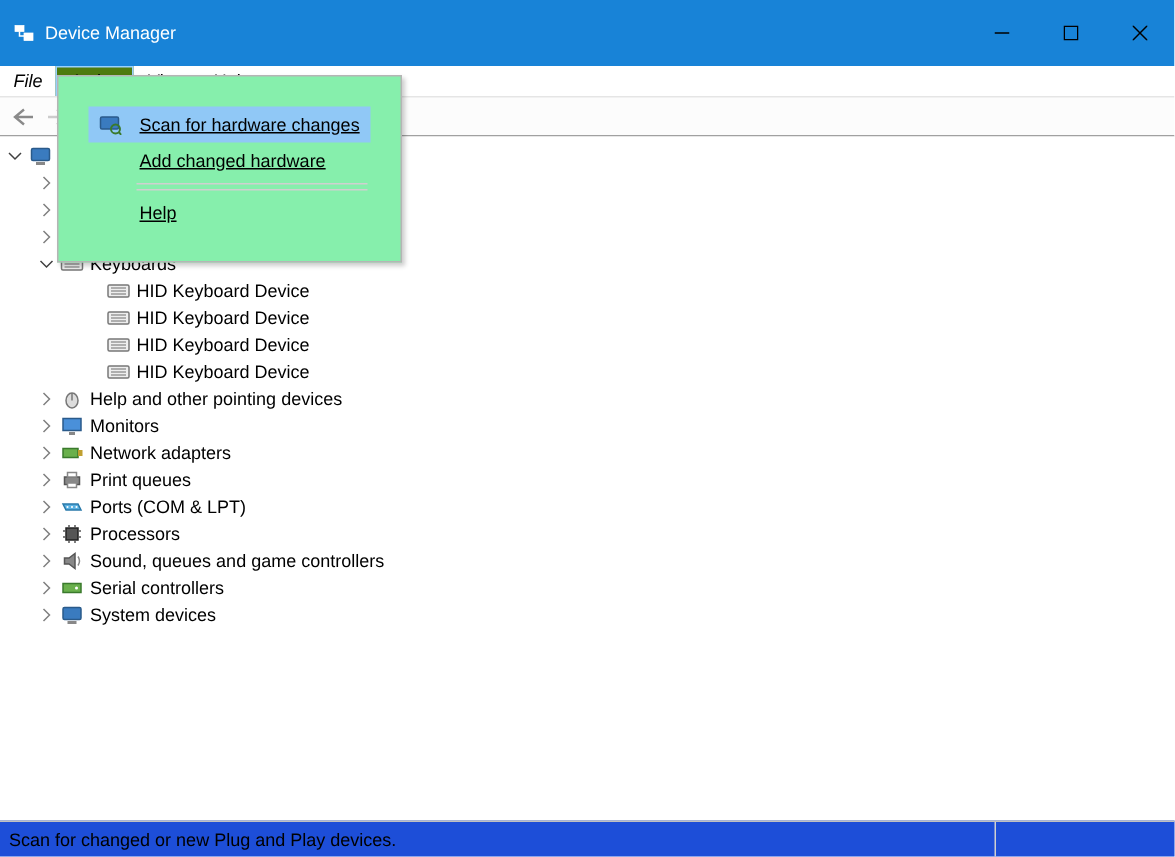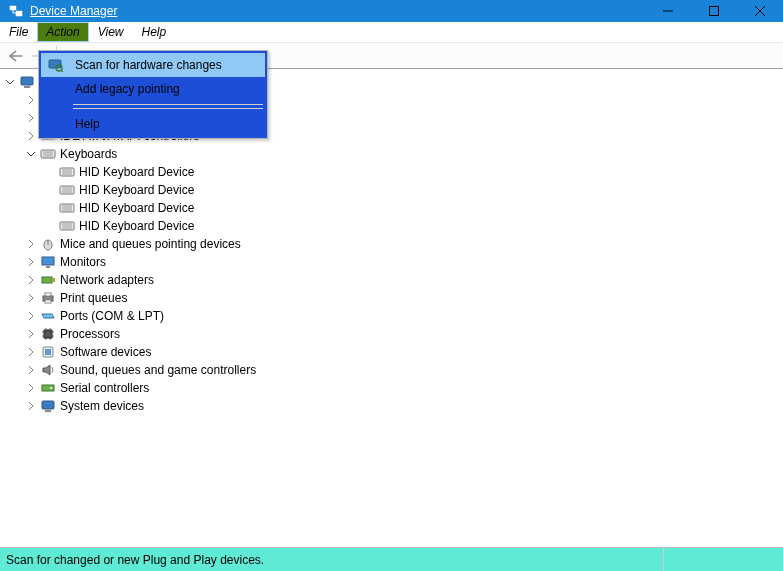--- a/index.html
+++ b/index.html
@@ -1,19 +1,19 @@
 <!DOCTYPE html>
 <html><head>
 <meta charset="utf-8">
 <style>
   * { box-sizing: border-box; margin: 0; padding: 0; font-family: "Segoe UI", Tahoma, sans-serif; font-size: 12px; }
   body { width: 783px; height: 571px; overflow: hidden; background: #fff; }
 
   
-  .titlebar { height: 22px; background: #1883d7; color: #fff; display: flex; align-items: center; padding-left: 8px; text-decoration: underline; }
+  .titlebar { height: 44px; background: #1883d7; color: #fff; display: flex; align-items: center; padding-left: 8px; }
   .titlebar .app-icon { width: 16px; height: 16px; margin-right: 6px; display: flex; align-items: center; justify-content: center; }
   .titlebar .title { flex: 1; font-size: 12px; }
   .titlebar .winbtns { display: flex; height: 100%; }
   .titlebar .winbtn { width: 46px; display: flex; align-items: center; justify-content: center; color: #000; }
   .winbtn svg { stroke: #000; fill: none; }
 
   
   .menubar { height: 20px; display: flex; align-items: stretch; border-bottom: 0; background: #fff; font-style: italic; }
   .menubar .menu { padding: 0 9px; display: flex; align-items: center; cursor: default; }
   .menubar .menu.active { background: #4d7c0f; border: 1px solid #99d1ff; padding: 0 8px; }
@@ -24,31 +24,31 @@
   .toolbar .sep { width: 1px; height: 20px; background: #d0d0d0; margin: 0 2px; }
 
   
   .content { position: relative; height: calc(571px - 30px - 20px - 27px - 24px); border-top: 1px solid #fff; }
   .tree { position: absolute; left: 0; top: 0; bottom: 0; right: 0; padding-top: 3px; overflow: hidden; }
   .node { display: flex; align-items: center; height: 18px; line-height: 18px; white-space: nowrap; }
   .node .exp { width: 12px; height: 12px; display: flex; align-items: center; justify-content: center; margin-right: 3px; }
   .node .ico { width: 16px; height: 16px; margin-right: 4px; display: flex; align-items: center; justify-content: center; }
   .depth0 { padding-left: 4px; }
   .depth1 { padding-left: 25px; }
-  .depth2 { padding-left: 44px; }
-
-  
-  .dropdown { position: absolute; left: 38px; top: 50px; width: 230px; background: #1d4ed8; border: 1px solid #b5b5b5; box-shadow: 2px 2px 3px rgba(0,0,0,0.2); z-index: 10; padding: 2px; }
+  .depth2 { padding-left: 56px; }
+
+  
+  .dropdown { position: absolute; left: 38px; top: 50px; width: 230px; background: #86efac; border: 1px solid #b5b5b5; box-shadow: 2px 2px 3px rgba(0,0,0,0.2); z-index: 10; padding: 20px; text-decoration: underline; }
   .dropdown .dm-item { height: 24px; display: flex; align-items: center; padding-left: 34px; position: relative; }
   .dropdown .dm-item.hl { background: #90c8f6; }
   .dropdown .dm-sep { height: 1px; background: #d0d0d0; margin: 3px 2px 3px 32px; }
   .dropdown .dm-ico { position:absolute; left:5px; width:18px; height:18px; display:flex; align-items:center; justify-content:center;}
 
   
-  .statusbar { position: absolute; bottom: 0; left: 0; right: 0; height: 24px; border-top: 1px solid #c0c0c0; background: #5eead4; display: flex; align-items: center; padding-left: 6px; font-size: 12px; }
+  .statusbar { position: absolute; bottom: 0; left: 0; right: 0; height: 24px; border-top: 1px solid #c0c0c0; background: #1d4ed8; display: flex; align-items: center; padding-left: 6px; font-size: 12px; }
   .statusbar .cell2 { border-left: 1px solid #d0d0d0; width: 120px; height: 100%; }
 
   .root-sel { background: #cce8ff; border:1px solid #99d1ff; padding: 0 2px;}
 
   svg { display:block; }
 </style>
 </head>
 <body>
 
 <div class="titlebar">
@@ -235,21 +235,21 @@
           <svg width="10" height="10">
             <path d="M3 1 L7 5 L3 9" stroke="#808080" fill="none"></path>
           </svg>
         </span>
       <span class="ico">
           <svg width="14" height="14">
             <ellipse cx="7" cy="8" rx="4" ry="5" fill="#ddd" stroke="#777"></ellipse>
             <line x1="7" y1="3" x2="7" y2="8" stroke="#777"></line>
           </svg>
         </span>
-      <span>Mice and queues pointing devices</span>
+      <span>Help and other pointing devices</span>
     </div>
 
     <div class="node depth1">
       <span class="exp">
           <svg width="10" height="10">
             <path d="M3 1 L7 5 L3 9" stroke="#808080" fill="none"></path>
           </svg>
         </span>
       <span class="ico">
           <svg width="16" height="14">
@@ -323,34 +323,20 @@
             <line x1="11" y1="9" x2="13" y2="9" stroke="#555"></line>
             <line x1="5" y1="1" x2="5" y2="3" stroke="#555"></line>
             <line x1="9" y1="1" x2="9" y2="3" stroke="#555"></line>
             <line x1="5" y1="11" x2="5" y2="13" stroke="#555"></line>
             <line x1="9" y1="11" x2="9" y2="13" stroke="#555"></line>
           </svg>
         </span>
       <span>Processors</span>
     </div>
 
-    <div class="node depth1">
-      <span class="exp">
-          <svg width="10" height="10">
-            <path d="M3 1 L7 5 L3 9" stroke="#808080" fill="none"></path>
-          </svg>
-        </span>
-      <span class="ico">
-          <svg width="14" height="14">
-            <rect x="2" y="2" width="10" height="10" rx="1" fill="#eee" stroke="#888"></rect>
-            <rect x="4" y="4" width="6" height="6" fill="#5a9bd5"></rect>
-          </svg>
-        </span>
-      <span>Software devices</span>
-    </div>
 
     <div class="node depth1">
       <span class="exp">
           <svg width="10" height="10">
             <path d="M3 1 L7 5 L3 9" stroke="#808080" fill="none"></path>
           </svg>
         </span>
       <span class="ico">
           <svg width="14" height="14">
             <path d="M2 5 L5 5 L9 2 L9 12 L5 9 L2 9 Z" fill="#888" stroke="#555"></path>
@@ -399,21 +385,21 @@
     <span class="dm-ico">
         <svg width="16" height="14">
           <rect x="2" y="2" width="12" height="8" rx="1" fill="#3a7bbf" stroke="#2a5a8a"></rect>
           <circle cx="12" cy="10" r="3" fill="none" stroke="#3a7a2c" stroke-width="1.3"></circle>
           <line x1="14" y1="12" x2="16" y2="14" stroke="#3a7a2c" stroke-width="1.3"></line>
         </svg>
       </span>
     <span>Scan for hardware changes</span>
   </div>
   <div class="dm-item">
-    <span>Add legacy pointing</span>
+    <span>Add changed hardware</span>
   </div>
   <div class="dm-sep"></div>
   <div class="dm-sep"></div>
   <div class="dm-item">
     <span>Help</span>
   </div>
 </div>
 
 <div class="statusbar">
   <span style="flex:1">Scan for changed or new Plug and Play devices.</span>

